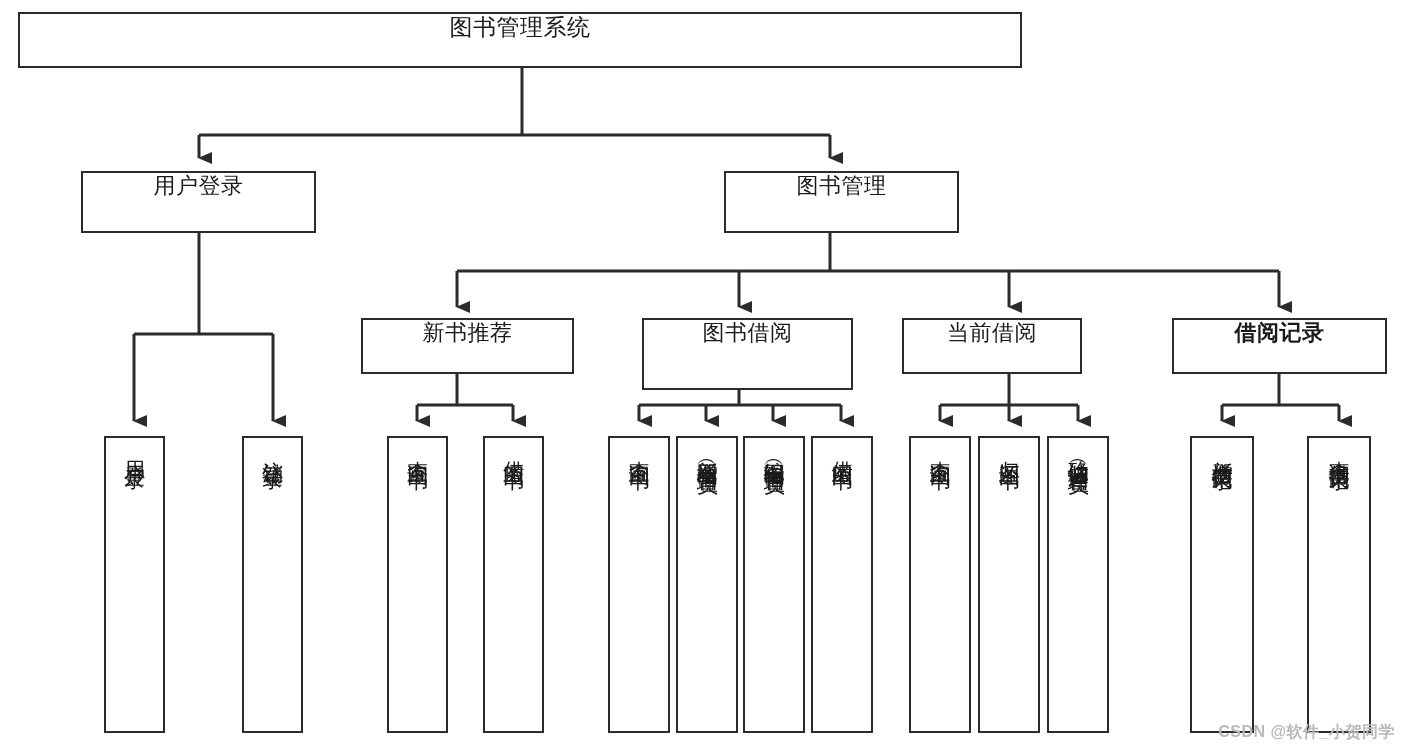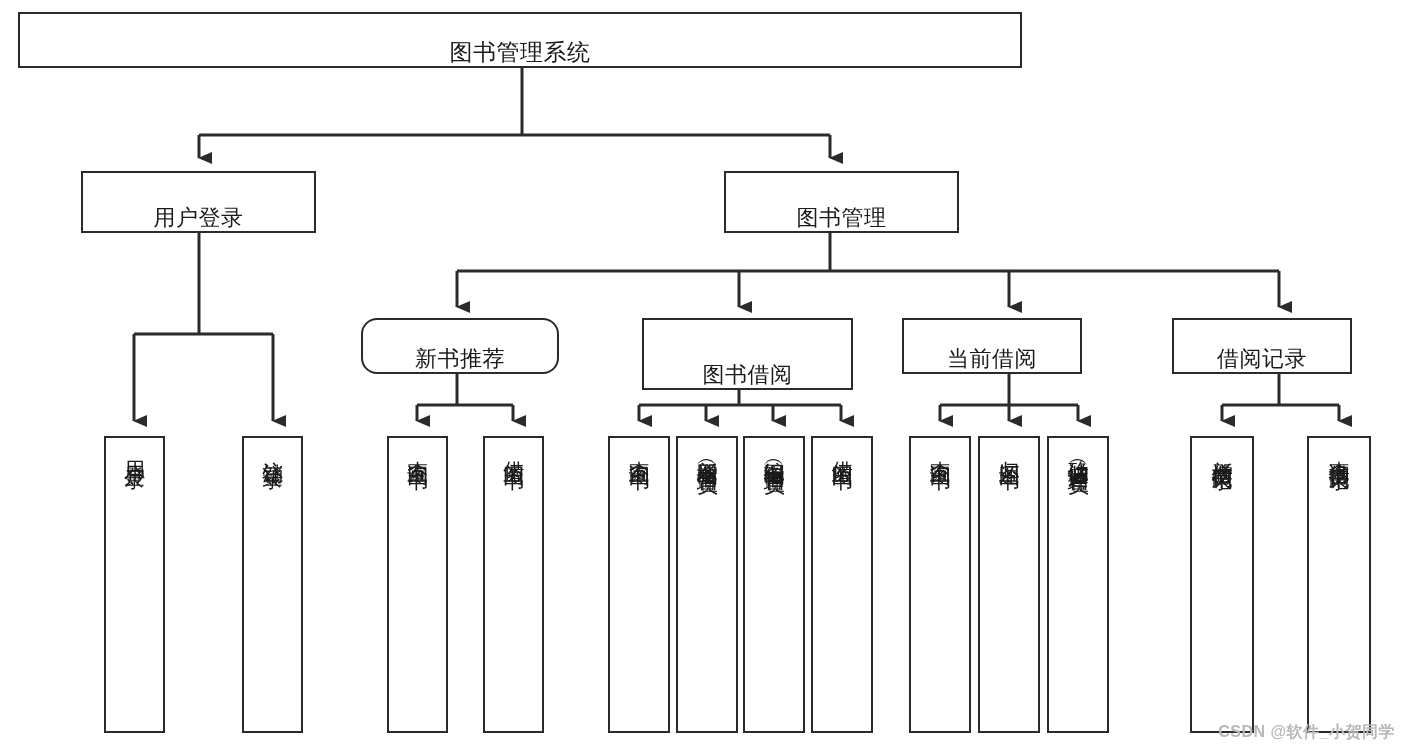--- a/index.html
+++ b/index.html
@@ -24,21 +24,21 @@
     width: 1405px;
     height: 747px;
     pointer-events: none;
   }
   .node {
     position: absolute;
     box-sizing: border-box;
     background: #ffffff;
     border: 2px solid #2b2b2b;
     display: flex;
-    align-items: flex-end;
+    align-items: flex-start;
     justify-content: center;
     color: #1a1a1a;
   }
   .node .label {
     display: block;
     text-align: center;
     line-height: 1.18;
   }
   .node.horiz .label {
     font-size: 22px;
@@ -135,33 +135,33 @@
   </div>
 
   <div class="node horiz" style="left:81px; top:171px; width:235px; height:62px;">
     <span class="label">用户登录</span>
   </div>
 
   <div class="node horiz" style="left:724px; top:171px; width:235px; height:62px;">
     <span class="label">图书管理</span>
   </div>
 
-  <div class="node horiz" style="left:361px; top:318px; width:198px; height:56px;border-radius:16px;">
+  <div class="node horiz" style="left:361px; top:318px; width:213px; height:56px;">
     <span class="label">新书推荐</span>
   </div>
 
   <div class="node horiz" style="left:642px; top:318px; width:211px; height:72px;">
     <span class="label">图书借阅</span>
   </div>
 
   <div class="node horiz" style="left:902px; top:318px; width:180px; height:56px;">
     <span class="label">当前借阅</span>
   </div>
 
-  <div class="node horiz" style="left:1172px; top:318px; width:180px; height:56px;">
+  <div class="node horiz" style="left:1172px; top:318px; width:215px; height:56px;font-weight:bold;">
     <span class="label">借阅记录</span>
   </div>
 
   <div class="node vert" style="left:104px; top:436px; width:61px; height:297px;">
     <span class="label">用户登录</span>
   </div>
 
   <div class="node vert" style="left:242px; top:436px; width:61px; height:297px;">
     <span class="label">注销登录</span>
   </div>

